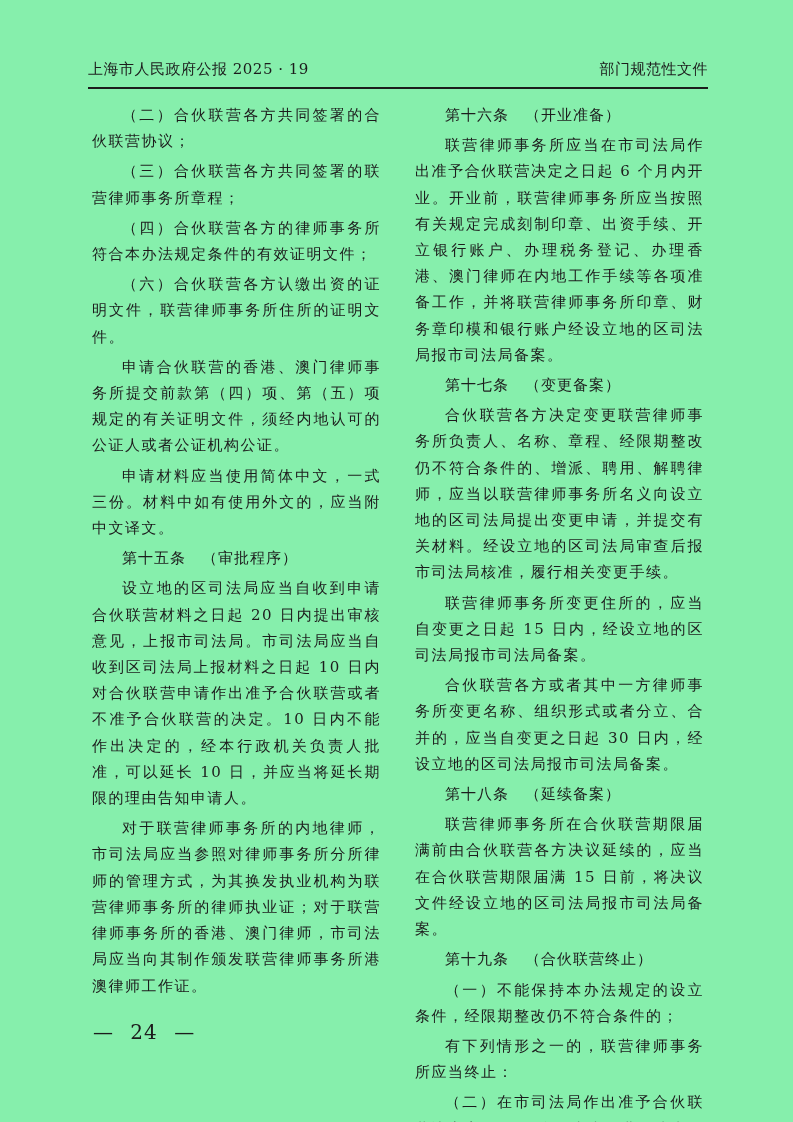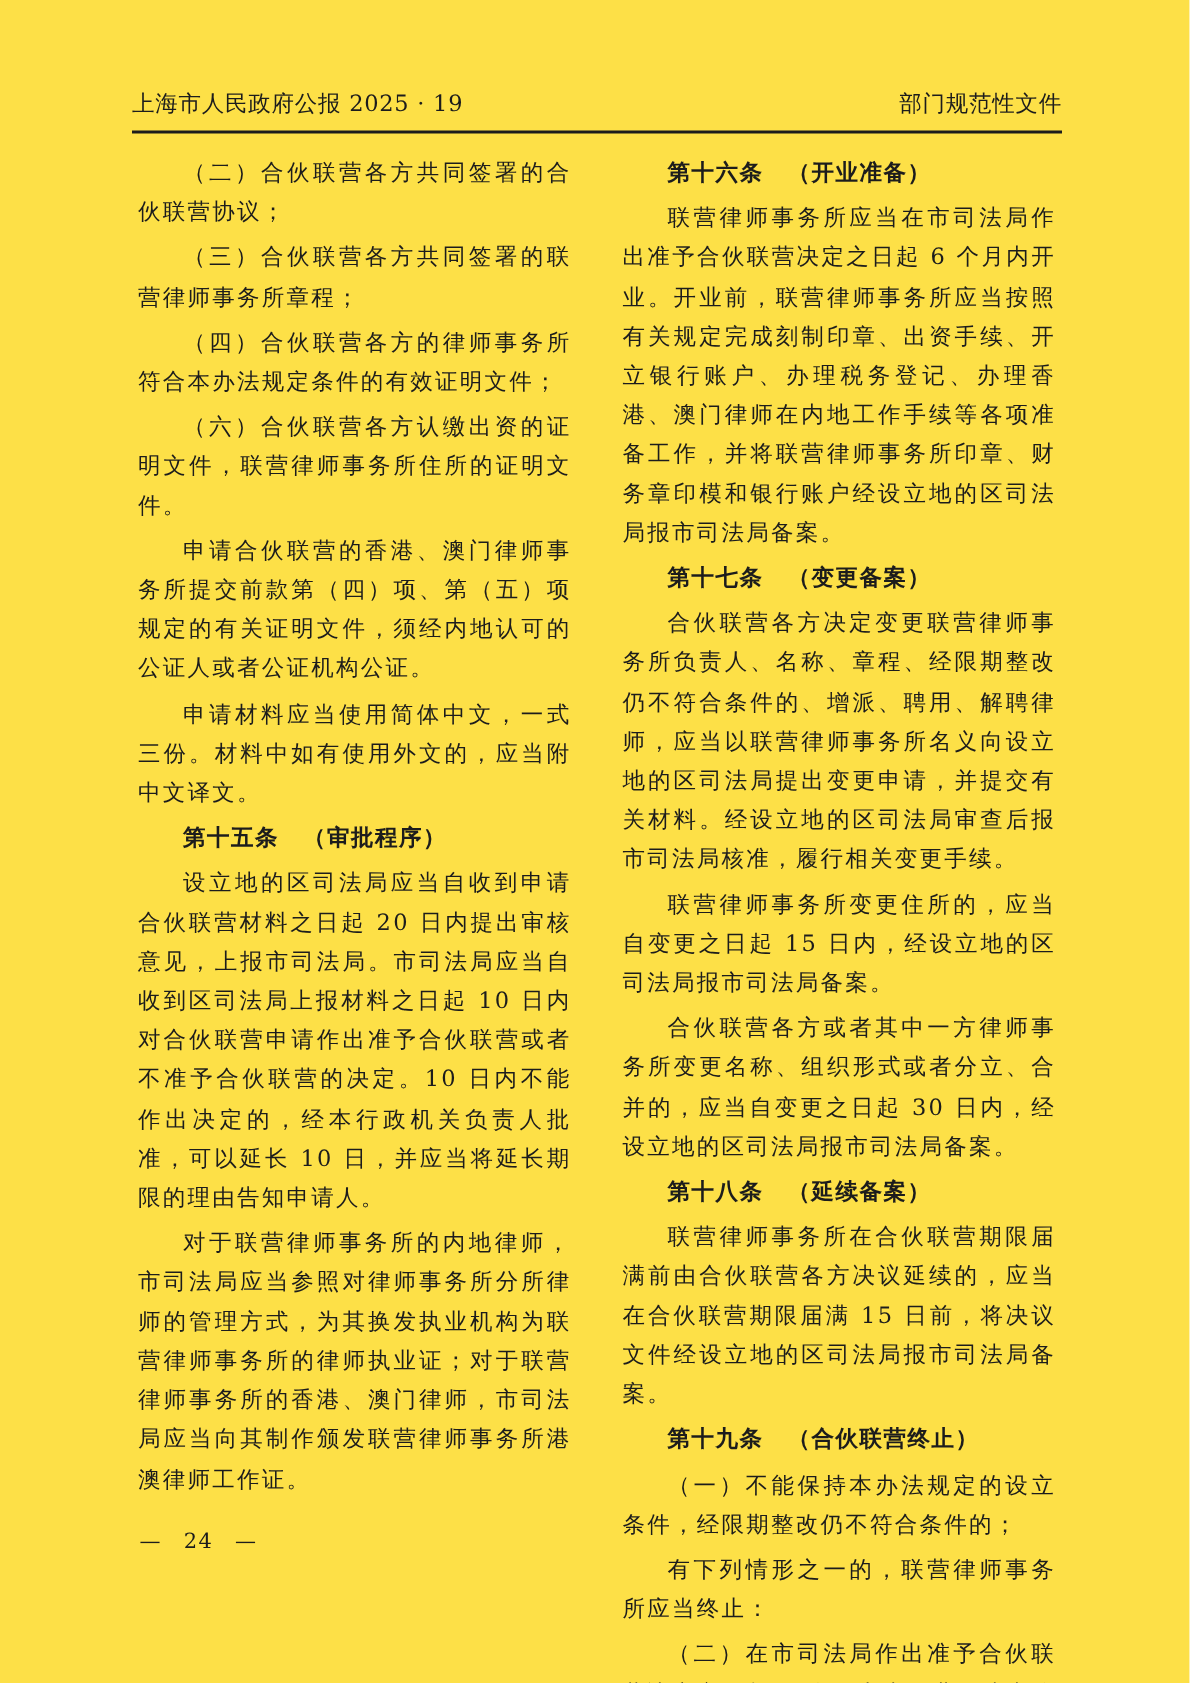--- a/index.html
+++ b/index.html
@@ -4,21 +4,21 @@
 <style>
   html, body {
     margin: 0;
     padding: 0;
     background: #ffffff;
   }
   .page {
     position: relative;
     width: 793px;
     height: 1122px;
-    background: #fde047;
+    background: #86efac;
     font-family: "DejaVu Serif", "Liberation Serif", serif;
     color: #1c1c1c;
     overflow: hidden;
   }
   .header {
     position: absolute;
     top: 60px;
     left: 88px;
     width: 620px;
     display: flex;
@@ -50,28 +50,28 @@
     line-height: 26.2px;
     text-align: justify;
     text-justify: inter-character;
   }
   .col p {
     margin: 4px;
     text-indent: 2em;
     letter-spacing: 1.5px;
   }
   .col p.heading {
-    font-weight: bold;
+    font-weight: normal;
     letter-spacing: 1px;
   }
   .footer {
     position: absolute;
     top: 1020px;
     left: 93px;
-    font-size: 14px;
+    font-size: 20px;
     word-spacing: 9px;
     letter-spacing: 1px;
     text-align: center;
   }
 </style>
 </head>
 <body>
 
 <div class="page">
 

